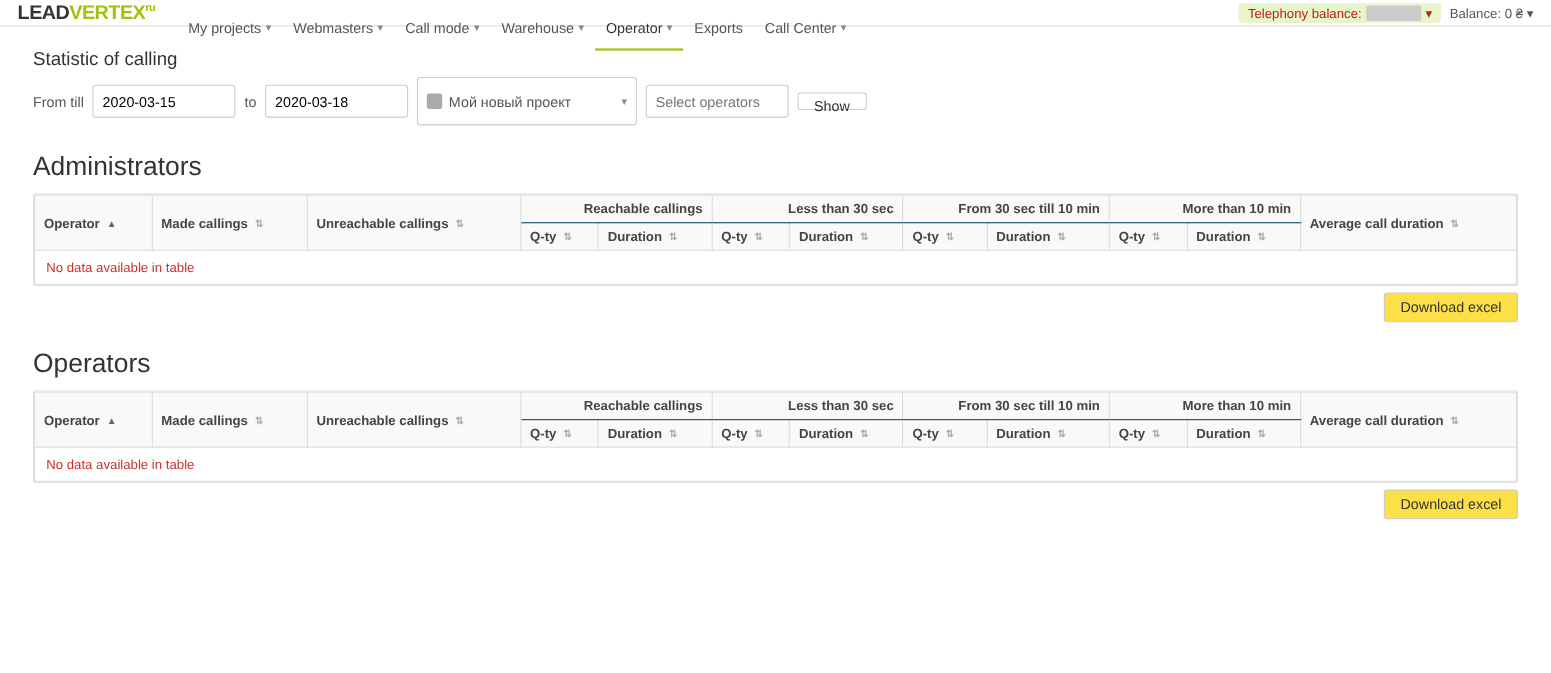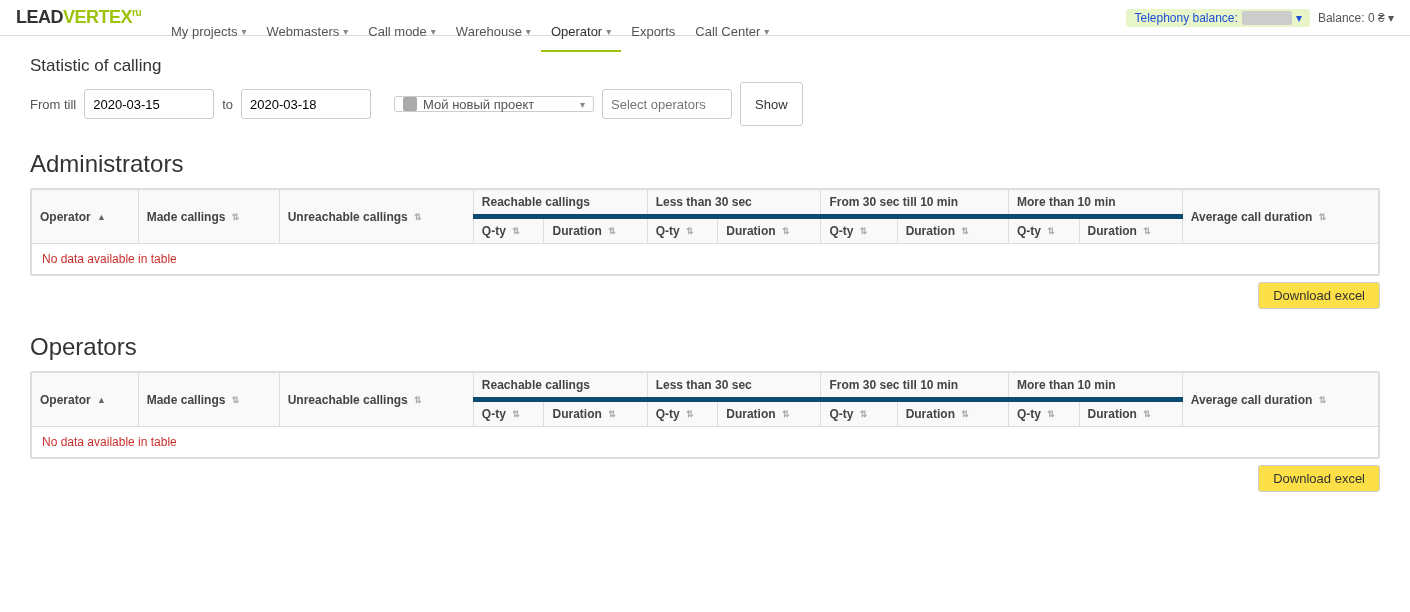--- a/index.html
+++ b/index.html
@@ -5,21 +5,21 @@
     * { box-sizing: border-box; margin: 0; padding: 0; }
     body { font-family: Arial, sans-serif; font-size: 13px; color: #333; background: #fff; }
 
     
     .navbar {
       display: flex;
       align-items: center;
       background: #fff;
       border-bottom: 1px solid #ddd;
       padding: 0 16px;
-      height: 36px;
+      height: 24px;
       gap: 0;
     }
     .logo {
       font-size: 18px;
       font-weight: bold;
       margin-right: 20px;
       letter-spacing: -0.5px;
       white-space: nowrap;
     }
     .logo .lead { color: #333; }
@@ -55,21 +55,21 @@
       gap: 8px;
       margin-left: auto;
     }
     .telephony-balance {
       display: flex;
       align-items: center;
       background: #e8f5c8;
       border-radius: 3px;
       padding: 2px 8px;
       font-size: 12px;
-      color: #1d4ed8;
+      color: #b91c1c;
       gap: 4px;
     }
     .telephony-balance .amount {
       background: #ccc;
       width: 50px;
       height: 14px;
       border-radius: 2px;
       display: inline-block;
     }
     .balance {
@@ -106,28 +106,27 @@
       padding: 4px 8px;
       font-size: 13px;
       height: 30px;
       width: 130px;
     }
     .filters .project-select {
       border: 1px solid #ccc;
       border-radius: 3px;
       padding: 4px 8px;
       font-size: 13px;
-      height: 16px;
+      height: 44px;
       display: flex;
       align-items: center;
       gap: 6px;
       cursor: pointer;
       background: #fff;
       min-width: 200px;
-      margin-left: 15px;
     }
     .project-select .project-color {
       width: 14px;
       height: 14px;
       background: #aaa;
       border-radius: 2px;
       flex-shrink: 0;
     }
     .project-select .project-name {
       flex: 1;
@@ -146,21 +145,21 @@
       height: 30px;
       width: 220px;
       color: #999;
     }
     .show-btn {
       border: 1px solid #ccc;
       background: #fff;
       border-radius: 3px;
       padding: 4px 14px;
       font-size: 13px;
-      height: 44px;
+      height: 16px;
       cursor: pointer;
       color: #333;
     }
 
     
     .section {
       margin-bottom: 24px;
     }
     .section-title {
       font-size: 24px;
@@ -190,24 +189,24 @@
     table th {
       background: #f9f9f9;
       font-weight: 600;
       color: #444;
       font-size: 12px;
     }
     .th-main {
       background: #f9f9f9;
     }
     .col-group-header {
-      text-align: left;
+      text-align: right;
       background: #f9f9f9;
       font-weight: 600;
-      border-bottom: 5px solid #0c4a6e;
+      border-bottom: 1px solid #0c4a6e;
     }
     .sort-icon {
       color: #aaa;
       font-size: 9px;
       margin-left: 3px;
       display: inline-flex;
       flex-direction: column;
       line-height: 1;
       vertical-align: middle;
     }

